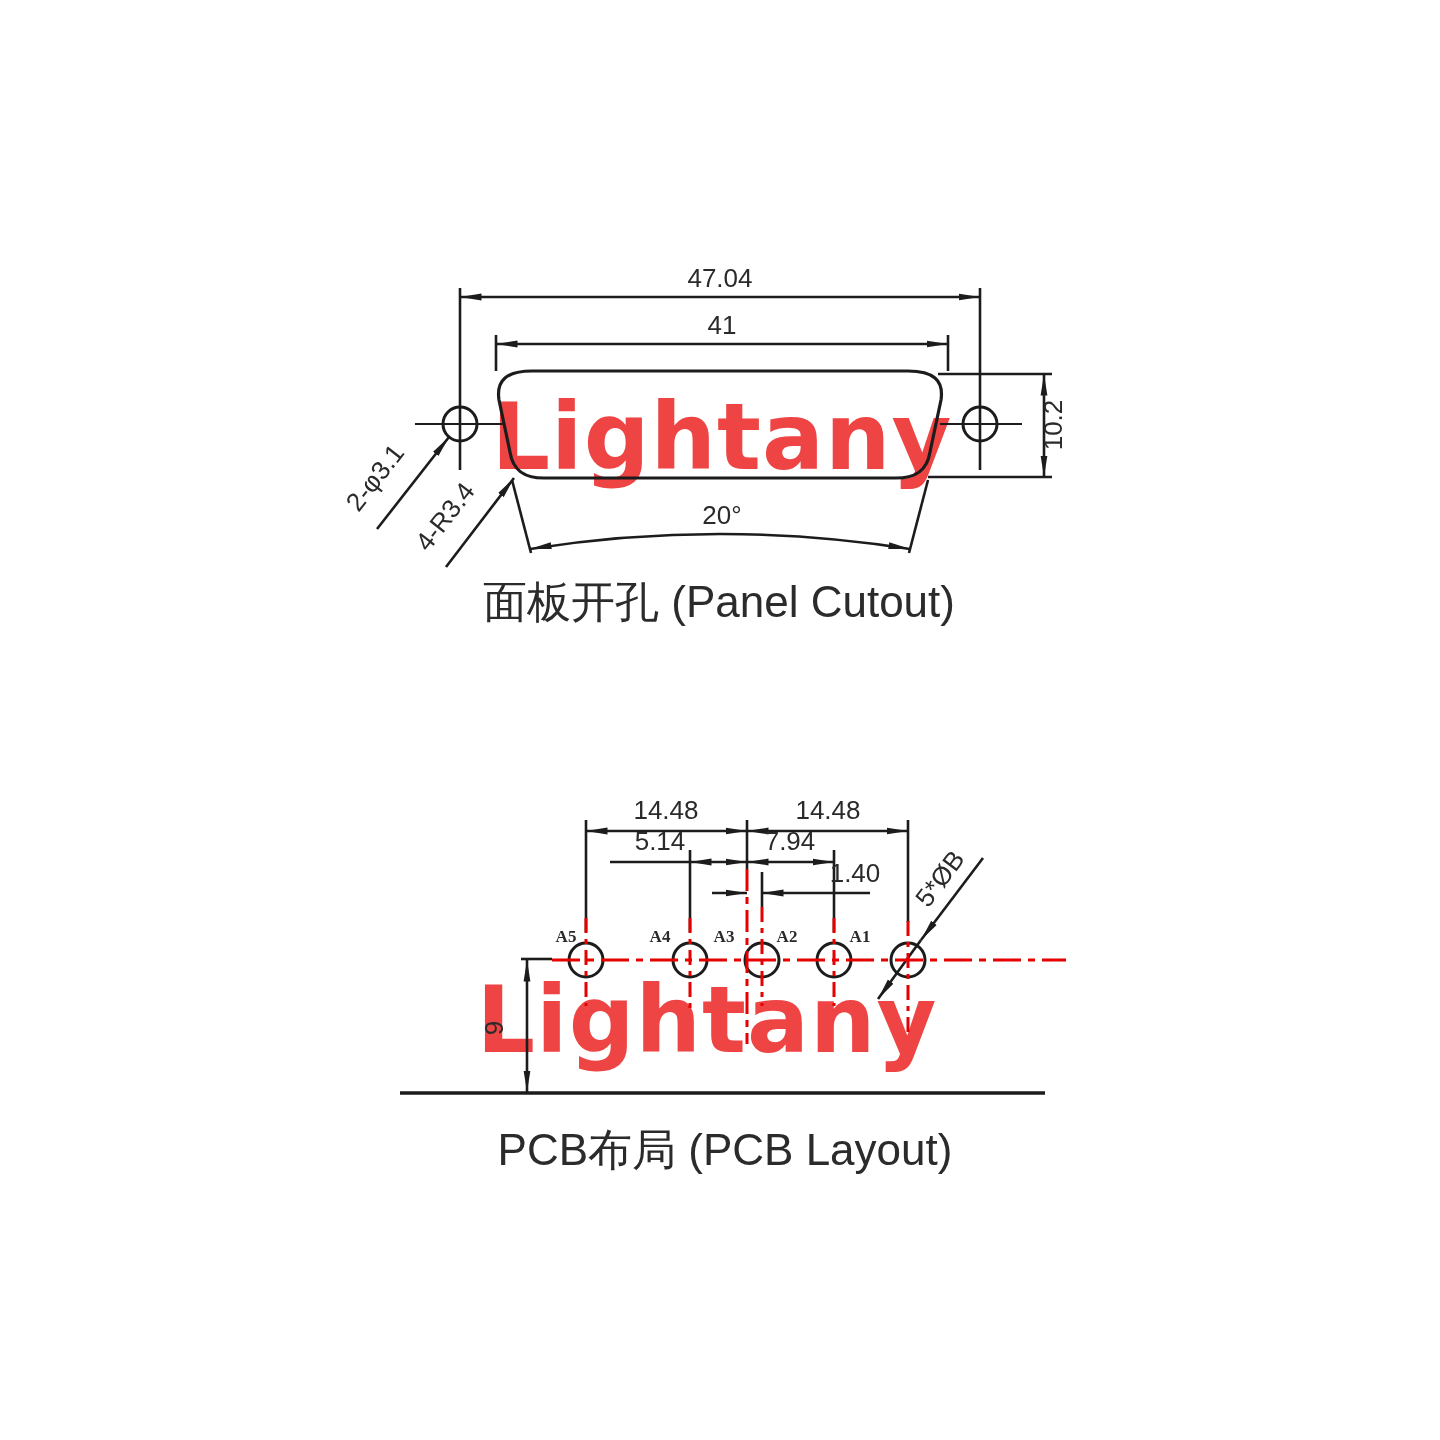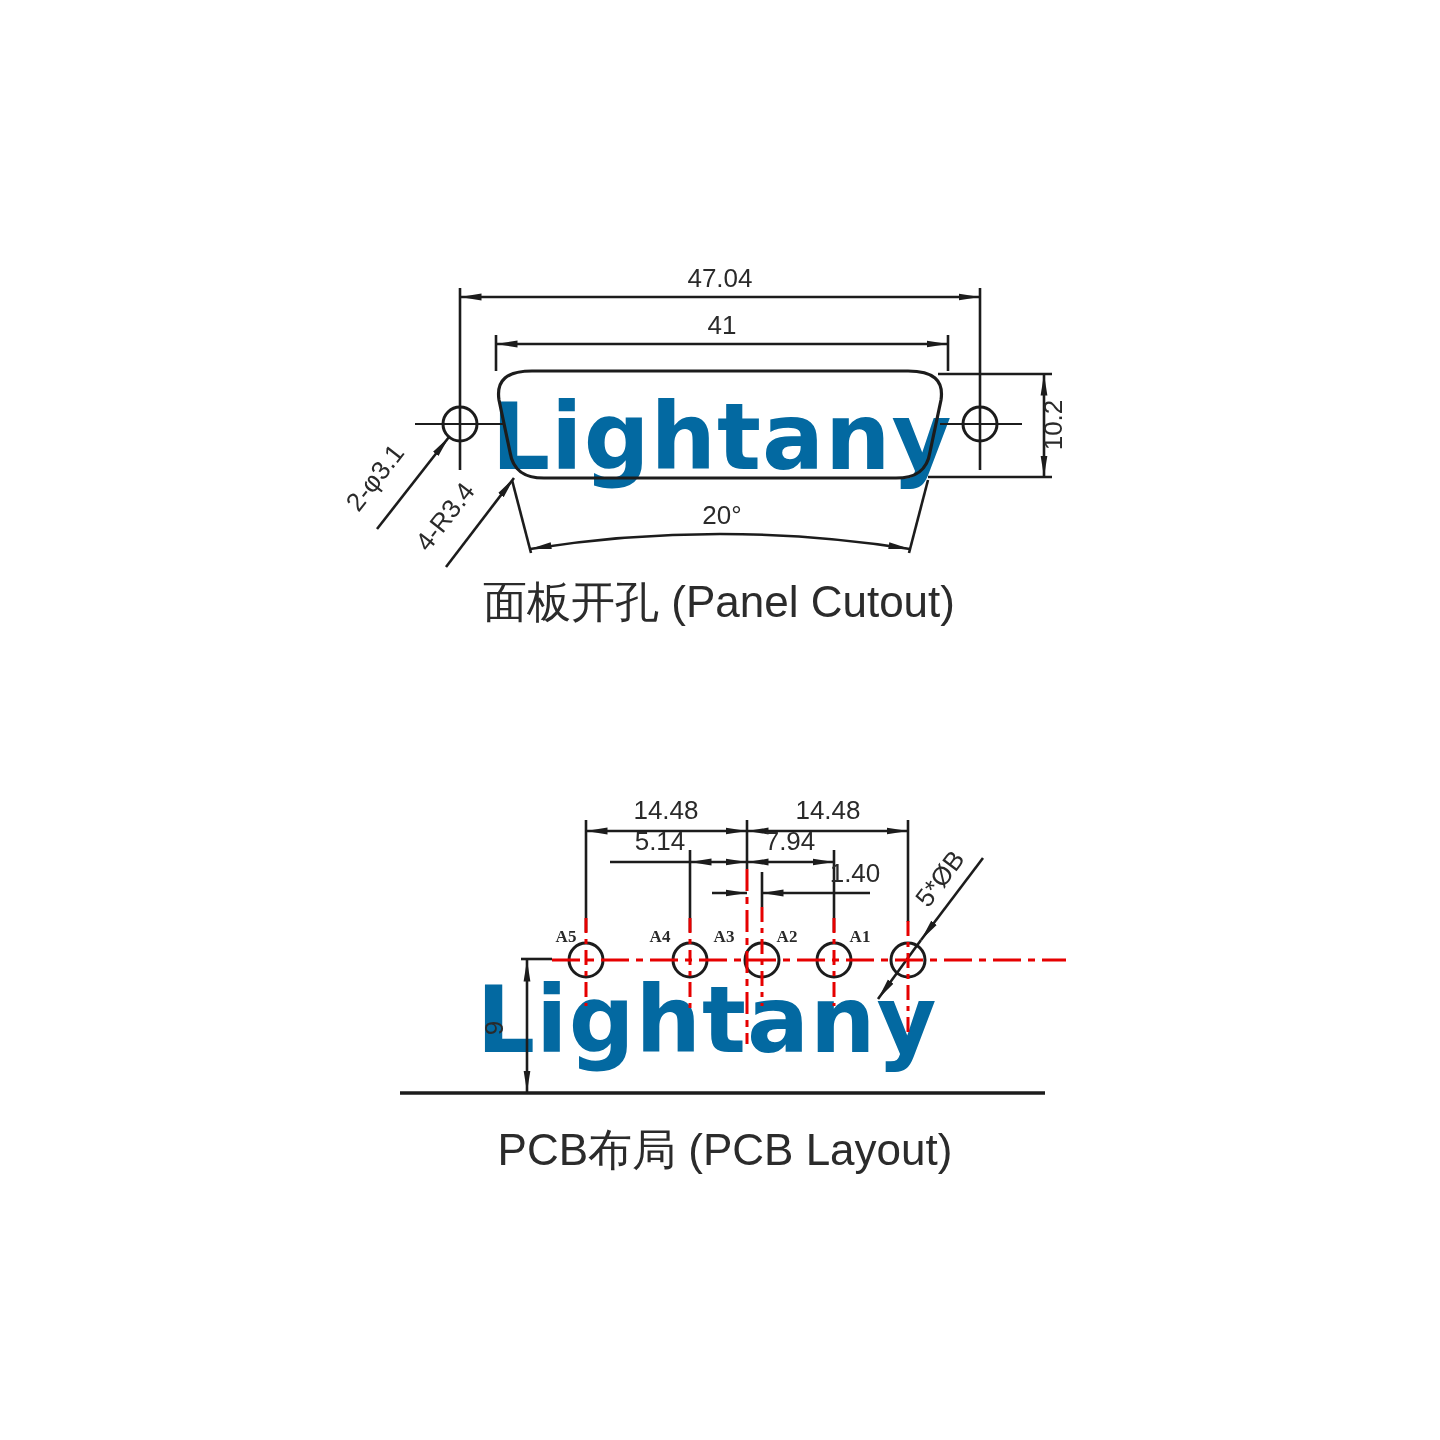--- a/index.html
+++ b/index.html
@@ -1,20 +1,20 @@
 <!DOCTYPE html>
 <html><head>
 <meta charset="utf-8">
 <style>
   html,body{margin:0;padding:0;background:#ffffff;}
   .canvas{position:relative;width:1440px;height:1440px;background:#ffffff;overflow:hidden;
           font-family:"Liberation Sans",sans-serif;}
   .watermark{position:absolute;transform:translate(-50%,-50%);
              font-family:"DejaVu Sans",sans-serif;font-weight:bold;
-             font-size:92px;letter-spacing:1px;color:#0369a1;white-space:nowrap;
+             font-size:92px;letter-spacing:1px;color:#ef4444;white-space:nowrap;
              user-select:none;z-index:0;}
   svg.drawing{position:absolute;left:0;top:0;z-index:1;}
   text{fill:#2a2a2a;}
   .dim{font-family:"Liberation Sans",sans-serif;font-size:26px;}
   .title{font-family:"Liberation Sans",sans-serif;font-size:44px;font-weight:500;fill:#2b2b2b;}
   .padlabel{font-family:"Liberation Serif",serif;font-size:17px;font-weight:700;}
 </style>
 </head>
 <body>
 

